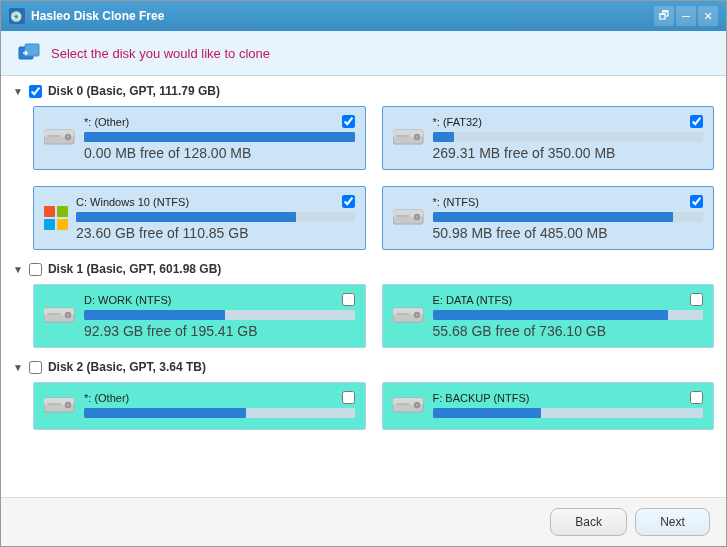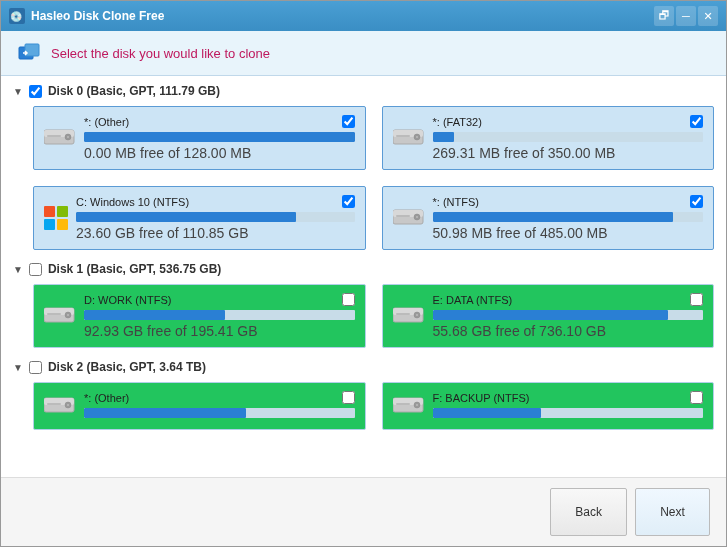--- a/index.html
+++ b/index.html
@@ -115,21 +115,21 @@
     }
 
     .partitions-grid {
       display: grid;
       grid-template-columns: 1fr 1fr;
       gap: 16px;
       margin-left: 20px;
     }
     .partition-card {
       border: 1px solid #b0d0e8;
-      background: #22c55e;
+      background: #5eead4;
       padding: 8px 10px;
       border-radius: 2px;
       display: flex;
       align-items: center;
       gap: 8px;
     }
     .partition-card.checked {
       background: #cce4f5;
       border-color: #5b9bd5;
     }
@@ -183,26 +183,26 @@
     .footer {
       background: #f5f5f5;
       border-top: 1px solid #ddd;
       padding: 10px 16px;
       display: flex;
       justify-content: flex-end;
       gap: 8px;
       flex-shrink: 0;
     }
     .btn {
-      padding: 16px 24px;
+      padding: 6px 24px;
       font-size: 12px;
       border: 1px solid #bbb;
       background: linear-gradient(to bottom, #f8f8f8, #e8e8e8);
       cursor: pointer;
-      border-radius: 2px;
+      border-radius: 8px;
       color: #333;
       min-width: 75px;
       text-align: center;
     }
     .btn.primary {
       background: linear-gradient(to bottom, #f0f8ff, #e0eef8);
     }
   </style>
 </head>
 <body>
@@ -311,21 +311,21 @@
               </div>
               <div class="partition-size">50.98 MB free of 485.00 MB</div>
             </div>
           </div>
         </div>
       </div>
       <div class="disk-group">
         <div class="disk-header">
           <span class="chevron">▼</span>
           <input type="checkbox" class="disk-checkbox" style="">
-          <span class="disk-label">Disk 1 (Basic, GPT, 536.75 GB)</span>
+          <span class="disk-label">Disk 1 (Basic, GPT, 601.98 GB)</span>
         </div>
         <div class="partitions-grid">
           <div class="partition-card">
             <div><svg width="32" height="20" viewBox="0 0 32 20">
         <rect x="0" y="3" width="30" height="14" rx="2" fill="#c8c8c8" stroke="#aaa" stroke-width="1"></rect>
         <rect x="0" y="3" width="30" height="7" rx="2" fill="#d8d8d8"></rect>
         <circle cx="24" cy="10" r="3" fill="#999" stroke="#888" stroke-width="0.5"></circle>
         <circle cx="24" cy="10" r="1" fill="#bbb"></circle>
         <rect x="3" y="8" width="14" height="2" rx="1" fill="#bbb"></rect>
       </svg></div>

